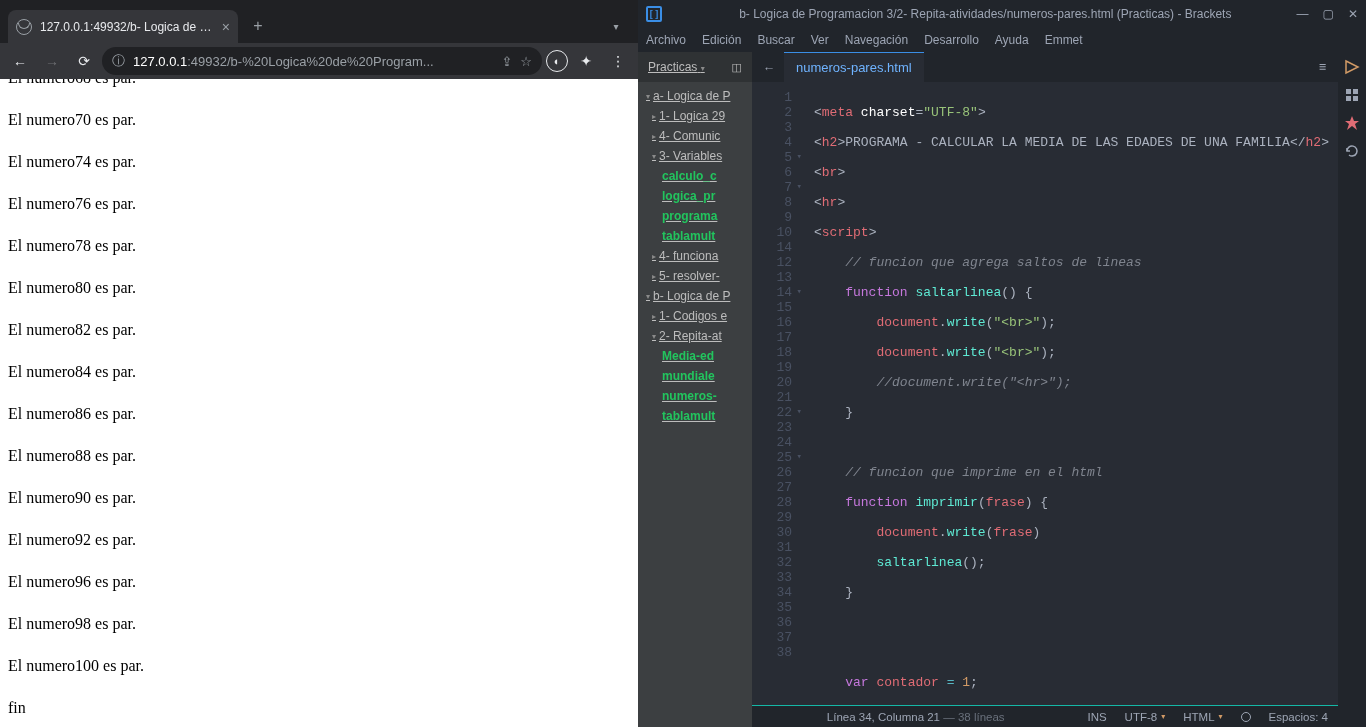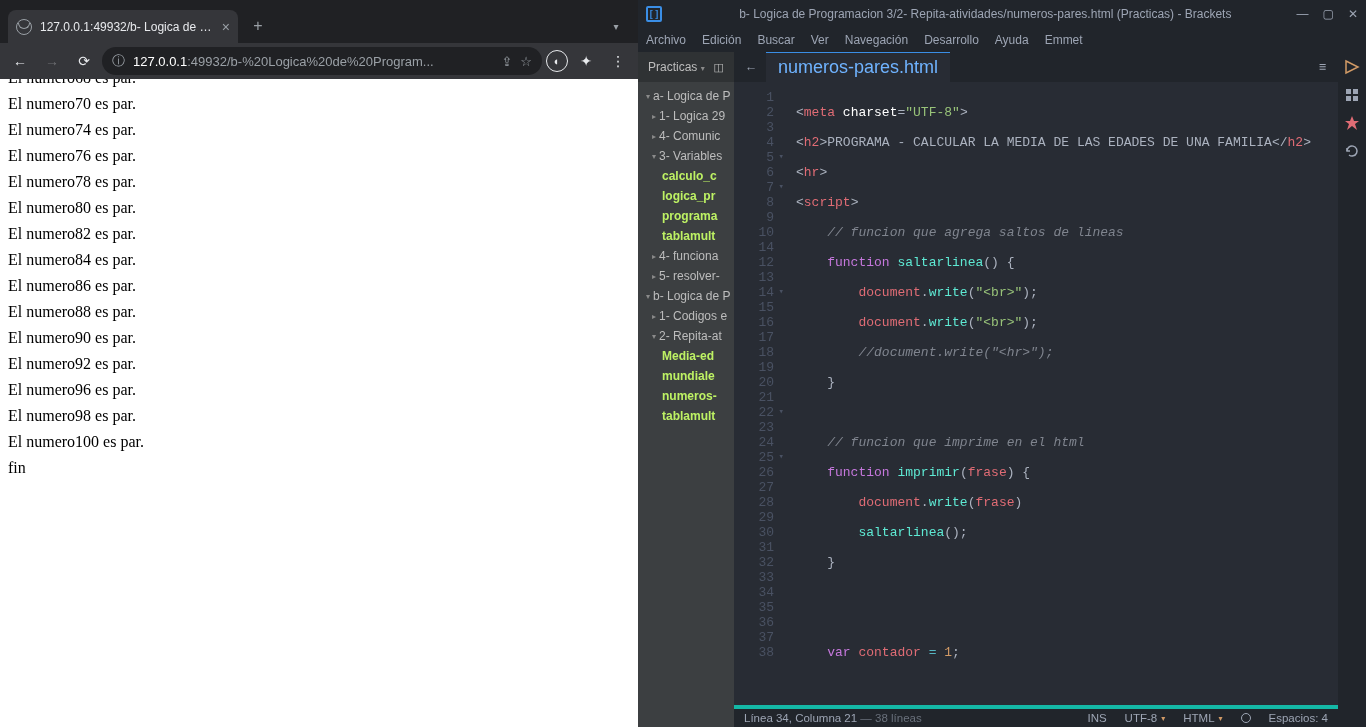--- a/index.html
+++ b/index.html
@@ -21,51 +21,51 @@
 .toolbar { height: 36px; background: #35363a; display: flex; align-items: center; padding: 0 6px; gap: 4px; }
 .tbtn { width: 28px; height: 28px; display: flex; align-items: center; justify-content: center; color: #e8eaed; border-radius: 50%; cursor: pointer; font-size: 14px; }
 .tbtn.dim { color: #6e6f73; }
 .addr { flex: 1; height: 28px; background: #202124; border-radius: 14px; display: flex; align-items: center; padding: 0 10px; color: #e8eaed; font-size: 13px; gap: 8px; }
 .addr .info { color: #9aa0a6; font-size: 13px; }
 .addr .url { flex: 1; white-space: nowrap; overflow: hidden; }
 .addr .url .host { color: #fff; }
 .addr .url .path { color: #9aa0a6; }
 
 .page { flex: 1; background: #fff; color: #000; font-family: "Times New Roman", serif; font-size: 16px; padding: 0 8px; overflow: hidden; }
-.page p { margin: 8px 0; }
+.page p { margin: 24px 0; }
 .page .cut { margin-top: -10px; }
 
 
 .brackets { flex: 1; height: 727px; display: flex; flex-direction: column; background: #282c34; color: #abb2bf; font-size: 12.5px; }
 .titlebar { height: 28px; background: #21252b; display: flex; align-items: center; padding: 0 8px; color: #9da5b4; }
 .titlebar .logo { width: 16px; height: 16px; border: 2px solid #3a8ee6; border-radius: 2px; display: flex; align-items: center; justify-content: center; color: #3a8ee6; font-size: 9px; font-weight: bold; margin-right: 12px; }
 .titlebar .ttl { flex: 1; text-align: center; font-size: 12px; }
 .titlebar .winbtns { display: flex; gap: 14px; color: #9da5b4; }
 .titlebar .winbtns span { cursor: pointer; font-size: 12px; }
 
 .menubar { height: 24px; background: #21252b; display: flex; align-items: center; padding: 0 8px; gap: 16px; color: #9da5b4; font-size: 12px; }
 .menubar span { cursor: pointer; }
 
 .bbody { flex: 1; display: flex; overflow: hidden; }
 
-.sidebar { width: 96px; background: #3c3f41; display: flex; flex-direction: column; font-size: 12px; color: #bdbdbd; }
+.sidebar { width: 114px; background: #3c3f41; display: flex; flex-direction: column; font-size: 12px; color: #bdbdbd; text-decoration: underline; }
 .sb-head { height: 30px; background: #2f3234; display: flex; align-items: center; padding: 0 10px; gap: 4px; color: #bdbdbd; justify-content: space-between;}
 .sb-head .name { }
 .sb-tree { flex: 1; overflow: hidden; padding: 4px 0; }
 .sb-item { padding: 3px 4px 3px 8px; white-space: nowrap; cursor: pointer; display: flex; align-items: center; gap: 3px; overflow: hidden; }
 .sb-item.d1 { padding-left: 14px; }
 .sb-item.d2 { padding-left: 24px; }
 .sb-item.file { color: #bdbdbd; }
-.sb-item.bold { font-weight: bold; color: #bef264; text-align: right; }
+.sb-item.bold { font-weight: bold; color: #22c55e; text-align: right; }
 .tw { font-size: 8px; color: #8a8a8a; }
 
 .editor-wrap { flex: 1; display: flex; flex-direction: column; background: #282c34; }
 .etabs { height: 30px; background: #21252b; display: flex; align-items: center; padding: 0 4px; gap: 2px; }
 .etabs .back { width: 26px; color: #9da5b4; text-align: center; cursor: pointer; }
-.etab { height: 30px; padding: 0 12px; display: flex; align-items: center; background: #282c34; color: #6fb3ff; font-size: 18px; border-top: 1px solid #3a8ee6; }
+.etab { height: 30px; padding: 0 12px; display: flex; align-items: center; background: #282c34; color: #6fb3ff; font-size: 13px; border-top: 1px solid #3a8ee6; }
 .etabs .ham { margin-left: auto; color: #9da5b4; padding: 0 8px; cursor: pointer; }
 
 .editor { flex: 1; display: flex; font-family: Consolas, "Courier New", monospace; font-size: 13px; line-height: 15px; background: #282c34; overflow: hidden; }
 .gutter { width: 46px; background: #282c34; color: #495162; text-align: right; padding: 8px 6px 8px 0; user-select: none; }
 .gutter div { height: 15px; position: relative; }
 .gutter .fold::after { content: "▾"; position: absolute; right: -10px; font-size: 9px; color: #495162; }
 .code { flex: 1; padding: 8px 0 8px 16px; white-space: pre; color: #abb2bf; position: relative; }
 .code div { height: 15px; }
 .t-tag { color: #e06c75; }
 .t-attr { color: #ffffff; }
@@ -74,21 +74,21 @@
 .t-fn { color: #5eead4; }
 .t-var { color: #e06c75; }
 .t-num { color: #d19a66; }
 .t-com { color: #7f848e; font-style: italic; }
 .t-op { color: #56b6c2; }
 .t-txt { color: #abb2bf; }
 
 .rsidebar { width: 28px; background: #21252b; display: flex; flex-direction: column; align-items: center; padding-top: 6px; gap: 10px; }
 .rsb-ic { width: 18px; height: 18px; cursor: pointer; display:flex; align-items:center; justify-content:center; }
 
-.status { height: 22px; background: #21252b; border-top: 4px solid #14b8a6; display: flex; align-items: center; padding: 0 10px; color: #9da5b4; font-size: 11.5px; gap: 18px; }
+.status { height: 22px; background: #21252b; border-top: 1px solid #14b8a6; display: flex; align-items: center; padding: 0 10px; color: #9da5b4; font-size: 11.5px; gap: 18px; text-align: center; }
 .status .left { flex: 1; }
 .status .grp { display: flex; align-items: center; gap: 4px; }
 .status .circ { width: 10px; height: 10px; border: 1.5px solid #9da5b4; border-radius: 50%; }
 .dd { font-size: 8px; color: #d19a66; }
 </style>
 </head>
 <body>
 
 <div class="screen">
 
@@ -276,20 +276,21 @@
               <div>33</div>
               <div>34</div>
               <div>35</div>
               <div>36</div>
               <div>37</div>
               <div>38</div>
           </div>
           <div class="code">
 <div><span class="t-txt">&lt;</span><span class="t-tag">meta</span> <span class="t-attr">charset</span><span class="t-txt">=</span><span class="t-str">"UTF-8"</span><span class="t-txt">&gt;</span></div>
 <div><span class="t-txt">&lt;</span><span class="t-tag">h2</span><span class="t-txt">&gt;</span><span class="t-txt">PROGRAMA - CALCULAR LA MEDIA DE LAS EDADES DE UNA FAMILIA</span><span class="t-txt">&lt;/</span><span class="t-tag">h2</span><span class="t-txt">&gt;</span></div>
+<div><span class="t-txt">&lt;</span><span class="t-tag">br</span><span class="t-txt">&gt;</span></div>
 <div><span class="t-txt">&lt;</span><span class="t-tag">hr</span><span class="t-txt">&gt;</span></div>
 <div><span class="t-txt">&lt;</span><span class="t-tag">script</span><span class="t-txt">&gt;</span></div>
 <div>    <span class="t-com">// funcion que agrega saltos de lineas</span></div>
 <div>    <span class="t-kw">function</span> <span class="t-fn">saltarlinea</span>() {</div>
 <div>        <span class="t-var">document</span>.<span class="t-fn">write</span>(<span class="t-str">"&lt;br&gt;"</span>);</div>
 <div>        <span class="t-var">document</span>.<span class="t-fn">write</span>(<span class="t-str">"&lt;br&gt;"</span>);</div>
 <div>        <span class="t-com">//document.write("&lt;hr&gt;");</span></div>
 <div>    }</div>
 <div> </div>
 <div>    <span class="t-com">// funcion que imprime en el html</span></div>

